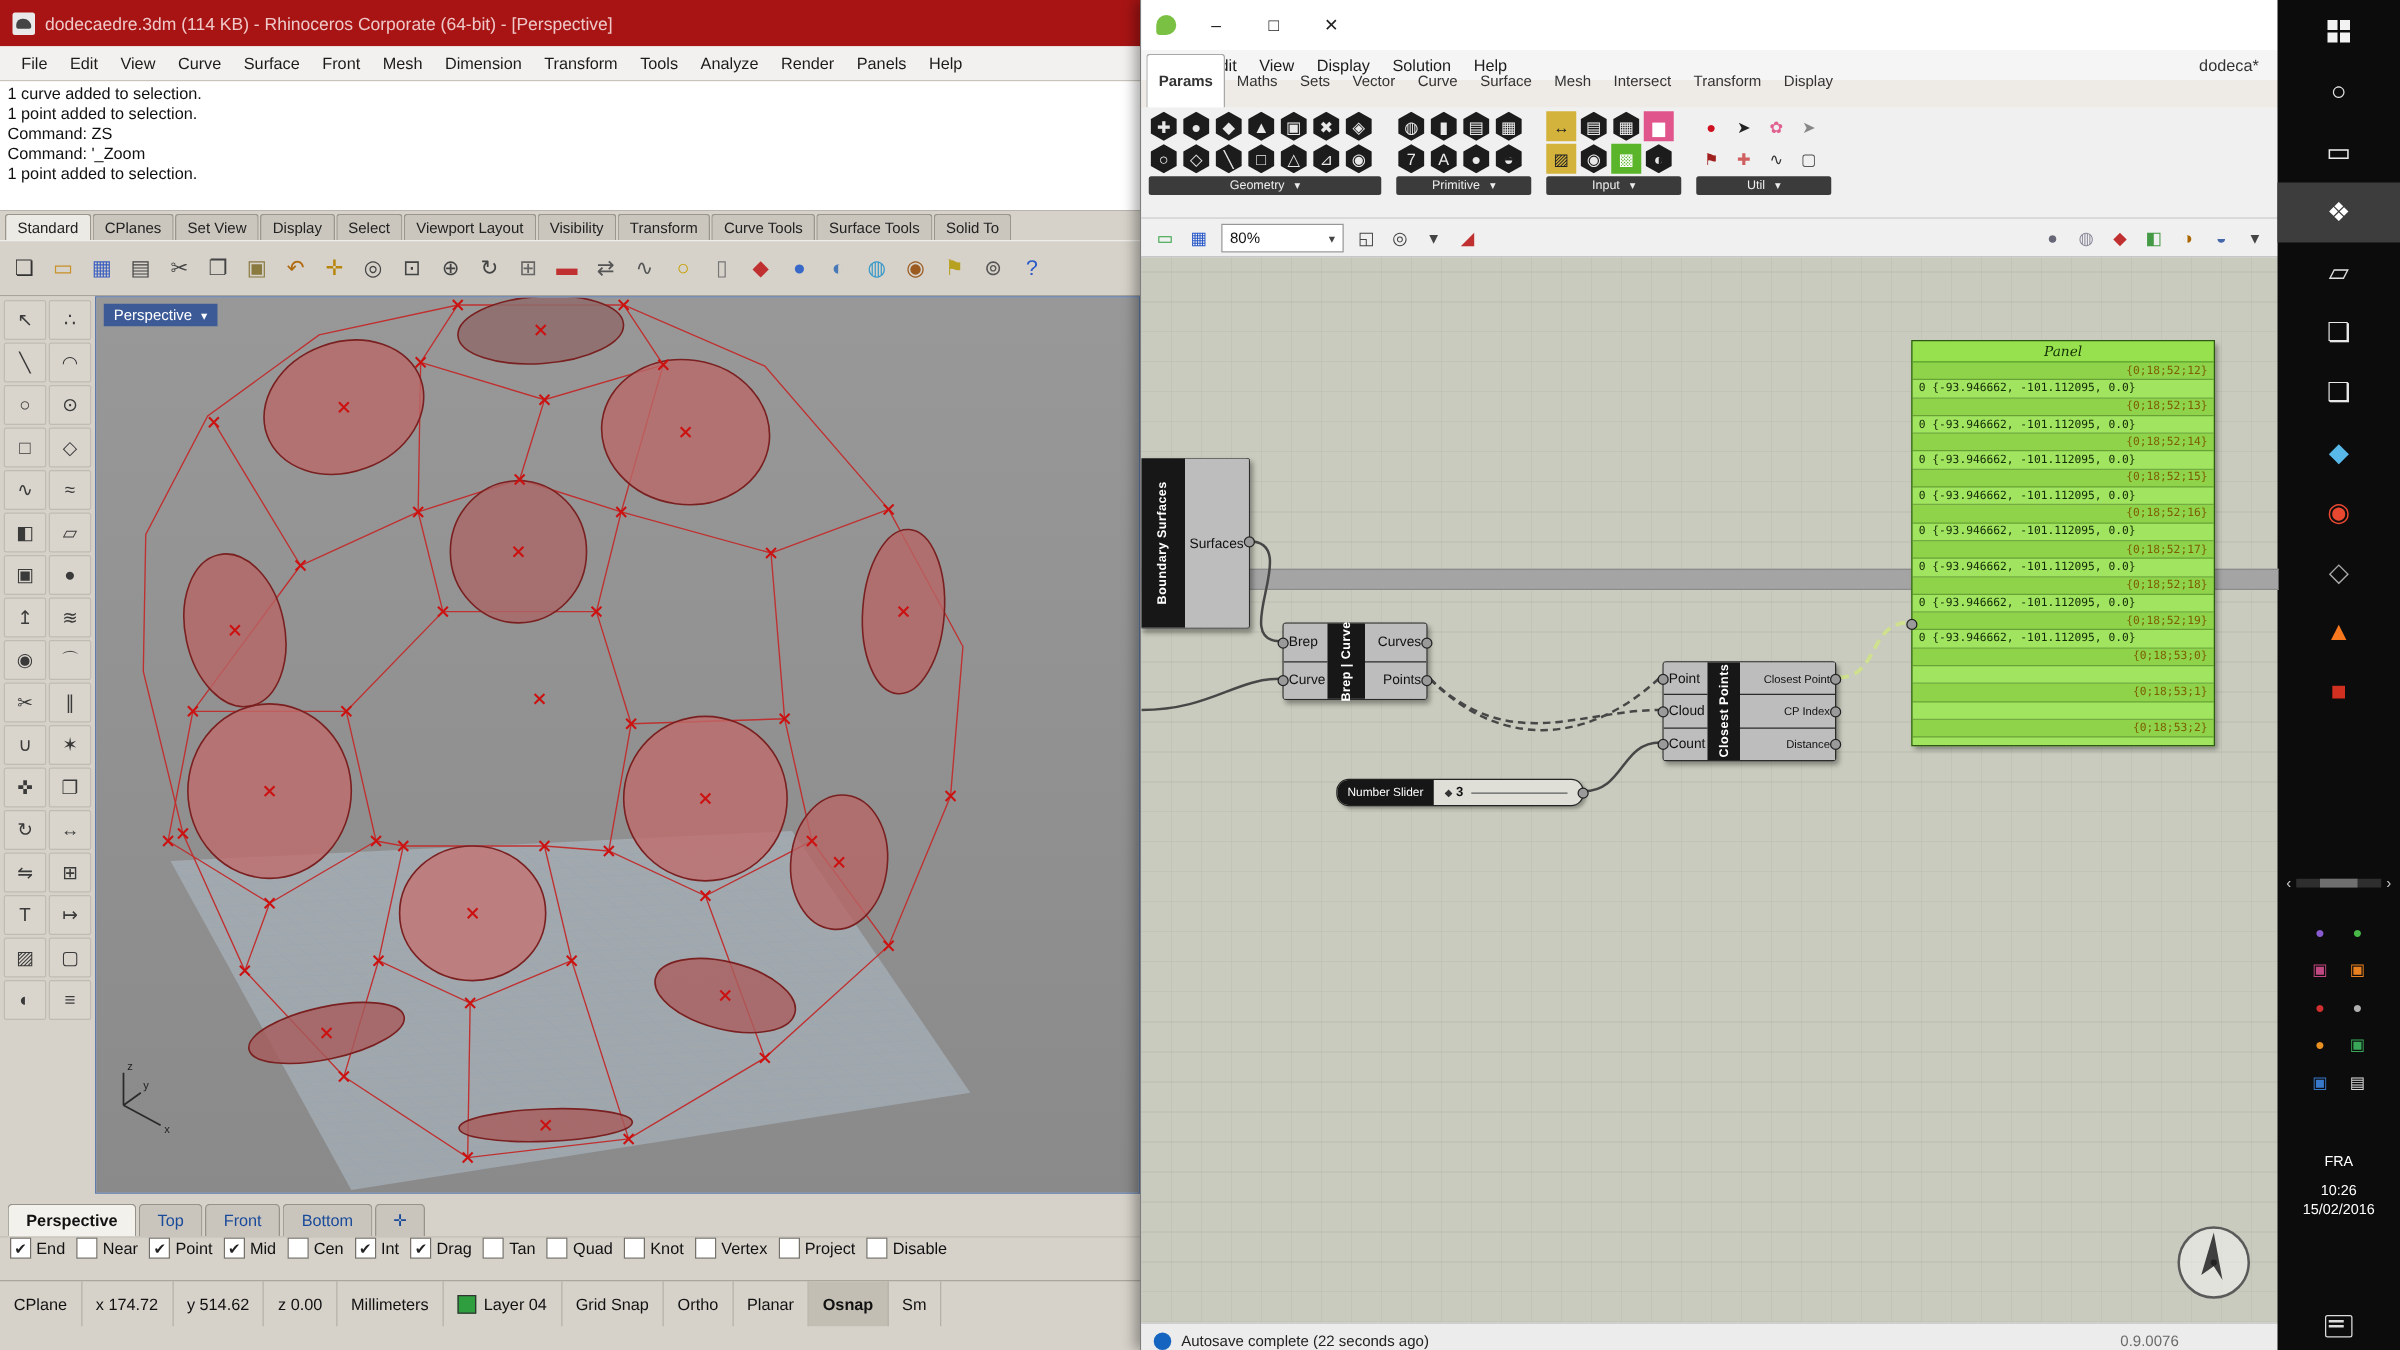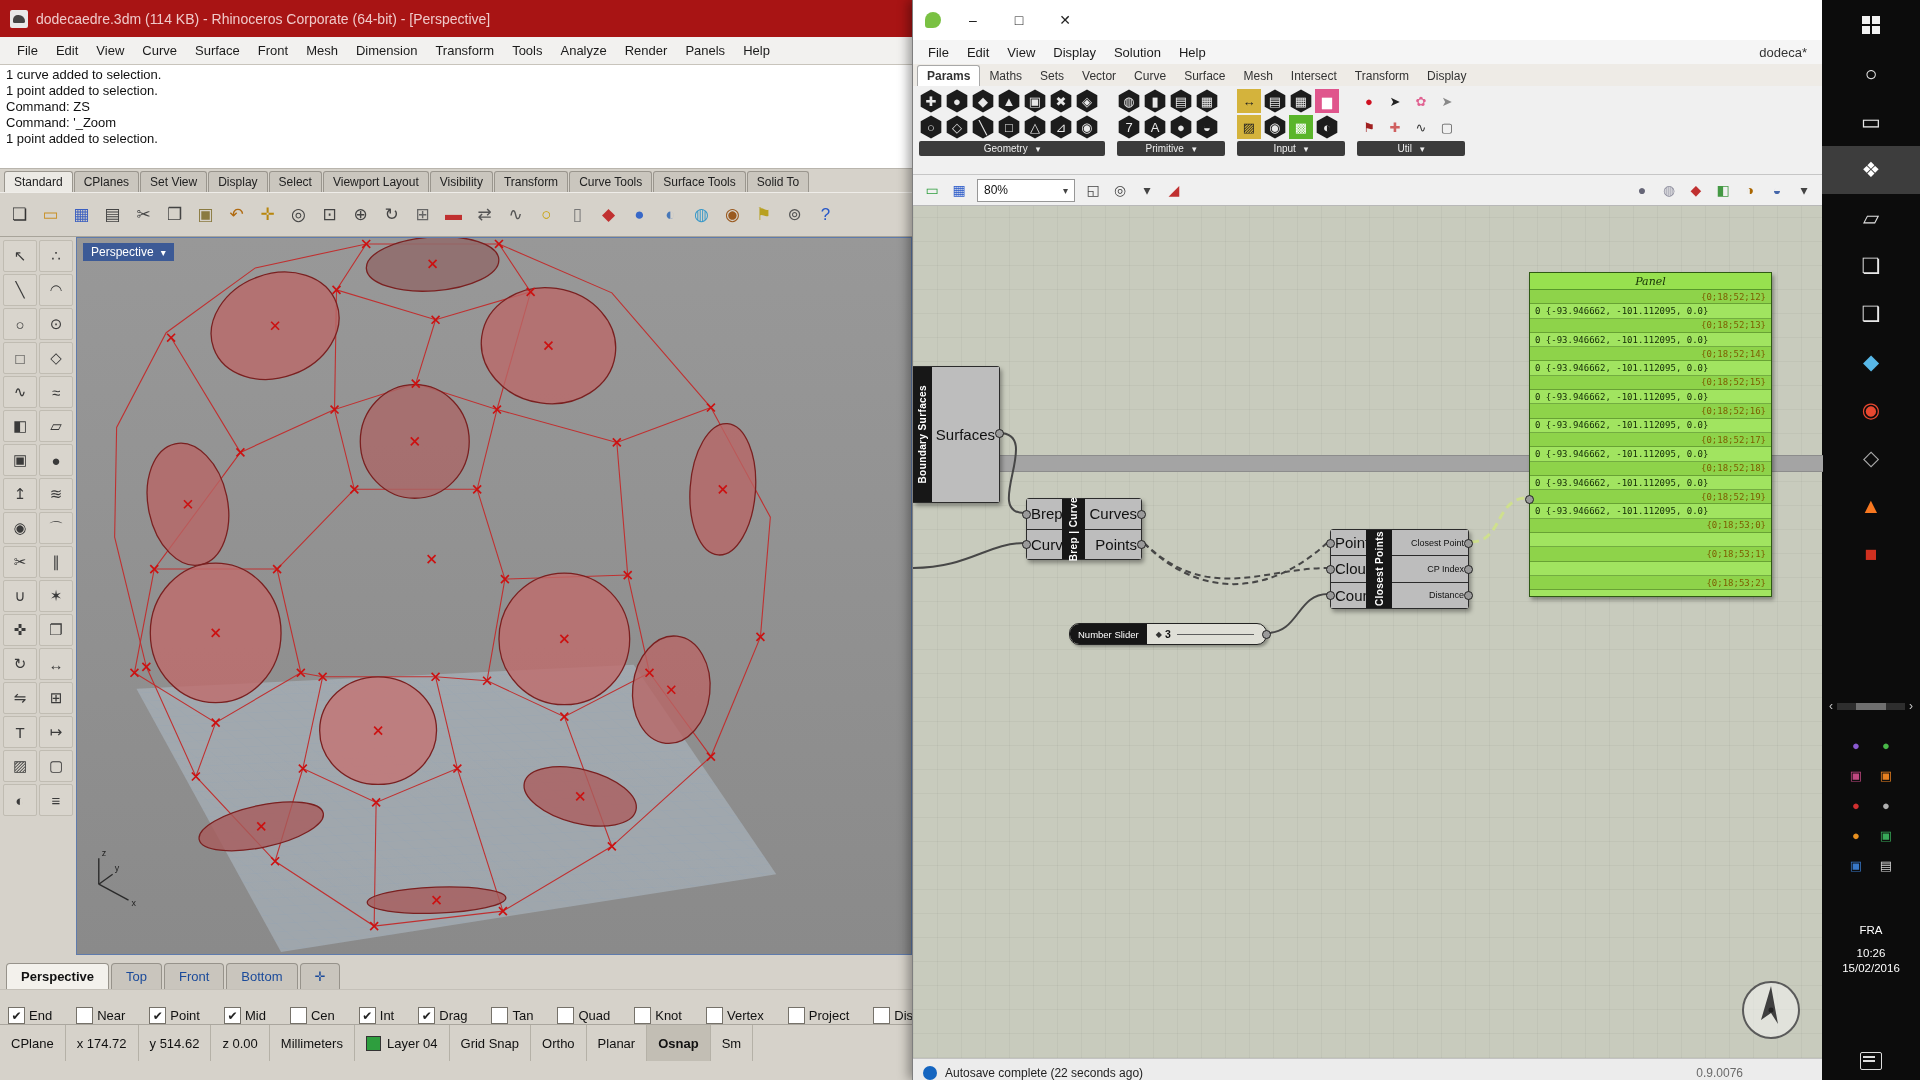--- a/index.html
+++ b/index.html
@@ -23,39 +23,39 @@
   .r-main{display:flex;height:718px;}
   .r-palette{width:70px;background:#d6d2ca;display:grid;grid-template-columns:1fr 1fr;gap:2px;padding:3px;align-content:start;}
   .p-tool{height:30px;display:flex;align-items:center;justify-content:center;font-size:15px;color:#3a3a3a;background:#d9d5cd;border:1px solid #c0bcb2;border-radius:2px;}
   .r-viewport{position:relative;flex:1;background:linear-gradient(#989898,#8a8a8a);border:1px solid #5f7bac;overflow:hidden;}
   .vp-label{position:absolute;left:6px;top:5px;background:#3c5a96;color:#fff;font-size:12px;padding:2px 8px;display:flex;align-items:center;gap:7px;z-index:6;}
   .vp-label .caret::after{content:"▾";font-size:10px;}
   .vp-scene{position:absolute;inset:0;width:100%;height:100%;}
   .r-vptabs{height:34px;background:#d6d2ca;display:flex;align-items:flex-end;padding-left:6px;font-size:13px;}
   .vtab{padding:5px 14px;border:1px solid #97938b;border-bottom:none;border-radius:4px 4px 0 0;background:#c9c5bd;color:#1a4a9a;margin-right:2px;}
   .vtab.active{background:#f3f1ec;color:#111;font-weight:bold;}
-  .r-osnap{height:34px;background:#d6d2ca;display:flex;align-items:flex-end;gap:24px;padding-left:8px;font-size:13px;color:#111;border-top:1px solid #c4c0b8;}
+  .r-osnap{height:34px;background:#d6d2ca;display:flex;align-items:flex-start;gap:9px;padding-left:8px;font-size:13px;color:#111;border-top:1px solid #c4c0b8;}
   .chk{display:flex;align-items:center;gap:4px;}
   .chk .box{width:15px;height:15px;background:#fff;border:1px solid #76726a;display:flex;align-items:center;justify-content:center;}
   .chk.checked .box::after{content:"✔";font-size:12px;color:#222;}
   .r-status{height:36px;background:#d6d2ca;border-top:1px solid #aaa69e;display:flex;align-items:stretch;font-size:13px;color:#111;}
   .seg{display:flex;align-items:center;padding:0 11px;border-right:1px solid #b5b1a7;white-space:nowrap;}
   .seg.layer::before{content:"";width:13px;height:13px;background:#2e9e3e;border:1px solid #333;margin-right:6px;}
   .seg.toggle.active{font-weight:bold;background:#c2beb4;}
   
   .gh{position:absolute;left:912px;top:0;width:910px;height:1080px;background:#f0f0f0;border-left:1px solid #7e7e7e;box-shadow:-4px 0 10px rgba(0,0,0,.35);}
   .g-titlebar{height:40px;background:#fff;display:flex;align-items:center;padding-left:12px;font-size:14px;color:#111;}
   .g-appicon{width:16px;height:16px;border-radius:50% 50% 50% 3px;background:#7ac143;margin-right:9px;flex:0 0 auto;}
   .g-title{flex:1;}
   .wbtn{width:46px;height:40px;display:flex;align-items:center;justify-content:center;font-size:14px;color:#222;}
   .g-menubar{height:24px;background:#f5f5f5;display:flex;align-items:center;padding-left:6px;font-size:13px;color:#1b1b1b;}
   .g-menu-item{padding:2px 9px;}
   .g-docname{margin-left:auto;padding-right:16px;color:#333;}
   .g-tabs{height:22px;background:#eeebe6;display:flex;align-items:flex-end;padding-left:4px;font-size:12px;color:#333;}
-  .g-tab{padding:3px 9px;}
+  .g-tab{padding:14px 9px;}
   .g-tab.active{background:#fff;border:1px solid #a8a8a8;border-bottom:none;border-radius:3px 3px 0 0;font-weight:bold;}
   .g-palette{height:85px;background:#f0f0f0;border-bottom:1px solid #c6c6c6;display:flex;gap:12px;padding:3px 6px 0 6px;}
   .pgroup{display:flex;flex-direction:column;}
   .pgrid{display:flex;flex-wrap:wrap;align-content:flex-start;gap:2px;}
   .pg-geometry .pgrid{width:186px;}
   .pg-primitive .pgrid,.pg-input .pgrid,.pg-util .pgrid{width:108px;}
   .picon{width:24px;height:24px;display:flex;align-items:center;justify-content:center;font-size:13px;}
   .picon.hex{clip-path:polygon(50% 2%,93% 26%,93% 74%,50% 98%,7% 74%,7% 26%);}
   .pfooter{height:15px;background:#3b3b3b;color:#eee;font-size:10px;display:flex;align-items:center;justify-content:center;gap:8px;border-radius:2px;margin-top:2px;}
   .pf-caret::after{content:"▾";font-size:9px;}
@@ -67,21 +67,21 @@
   .g-canvas{position:relative;height:852px;background:#c8cbbd;overflow:hidden;
     background-image:repeating-linear-gradient(0deg,rgba(0,0,0,.035) 0 1px,transparent 1px 24px),
                      repeating-linear-gradient(90deg,rgba(0,0,0,.035) 0 1px,transparent 1px 24px);}
   .band{position:absolute;left:0;top:249px;width:100%;height:15px;background:#a4a4a4;border-top:1px solid #8c8c8c;border-bottom:1px solid #8c8c8c;z-index:1;}
   .wires{position:absolute;inset:0;width:100%;height:100%;z-index:2;}
   .comp{position:absolute;display:flex;z-index:3;border:1px solid #2b2b2b;background:#bdbdbd;border-radius:3px;
     box-shadow:2px 3px 4px rgba(0,0,0,.35);}
   .ccore{background:#171717;color:#fff;display:flex;align-items:center;justify-content:center;}
   .vtext{writing-mode:vertical-rl;transform:rotate(180deg);font-size:10px;font-weight:bold;letter-spacing:.4px;white-space:nowrap;}
   .cparams{display:flex;flex-direction:column;}
-  .cparam{flex:1;display:flex;align-items:center;font-size:15px;color:#111;padding:0 4px;background:#bdbdbd;}
+  .cparam{flex:1;display:flex;align-items:center;font-size:11px;color:#111;padding:0 4px;background:#bdbdbd;}
   .cparam + .cparam{border-top:1px solid #2b2b2b;}
   .cout .cparam{justify-content:flex-end;}
   .nub{position:absolute;width:7px;height:7px;border-radius:50%;background:#9a9a9a;border:1px solid #222;z-index:4;}
   .comp-bs{left:0;top:160px;width:86px;height:135px;border-left:none;border-radius:0 3px 3px 0;}
   .comp-bs .ccore{width:39px;}
   .comp-bs .cparams{flex:1;}
   .comp-bs .nub{right:-5px;top:62px;}
   .comp-bc{left:113px;top:292px;width:114px;height:60px;}
   .comp-bc .cin{width:35px;}
   .comp-bc .ccore{width:30px;}

